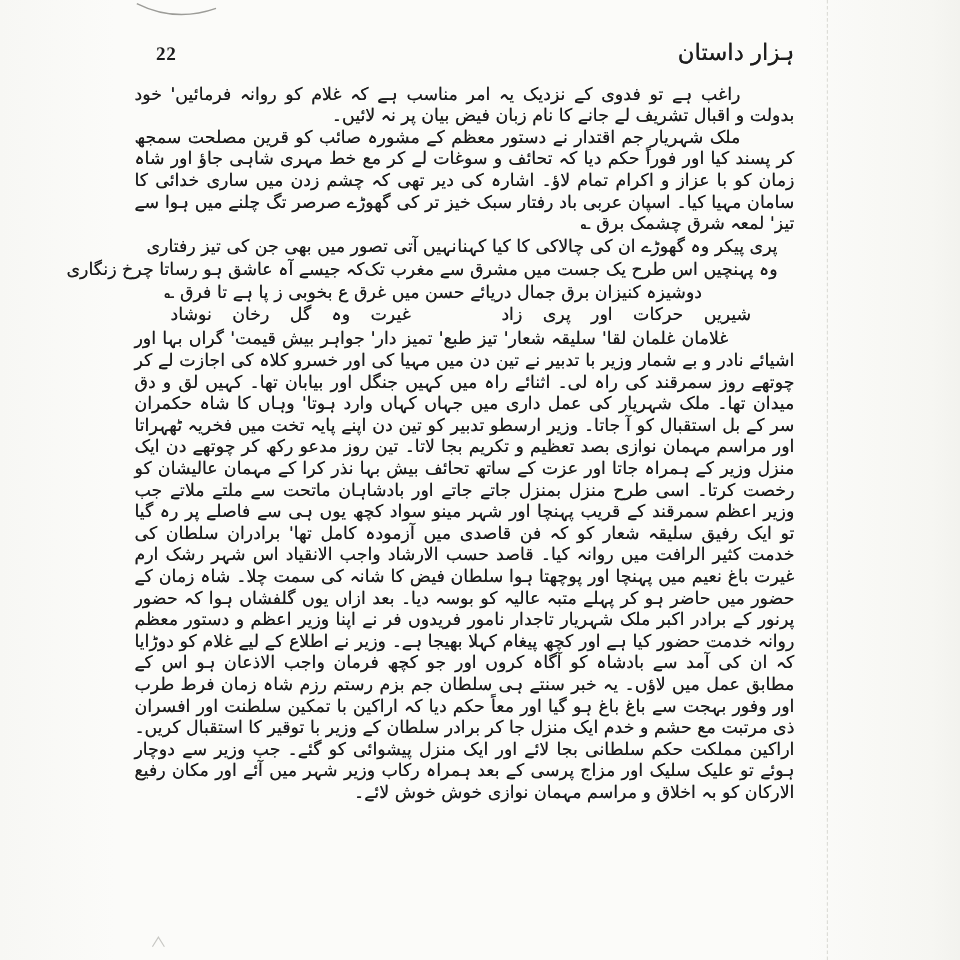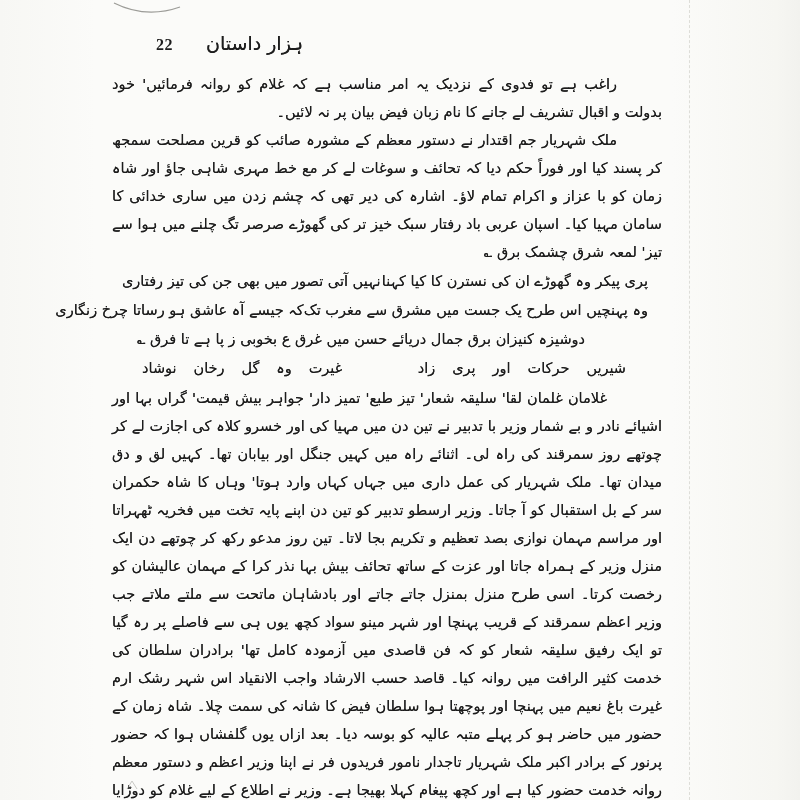--- a/index.html
+++ b/index.html
@@ -19,35 +19,35 @@
     position:absolute;top:0;bottom:0;right:110px;width:0;
     border-right:1px dashed #cfcfc8;opacity:.65;
   }
   .curl-artifact{
     position:absolute;top:0;left:112px;width:72px;height:20px;opacity:.75;
   }
   .caret-artifact{
     position:absolute;left:126px;top:780px;width:12px;height:10px;opacity:.45;
   }
   .header-row{
-    position:absolute;top:32px;left:156px;right:138px;
-    display:flex;justify-content:flex-start;align-items:baseline;gap:33px;
+    position:absolute;top:32px;left:130px;right:138px;
+    display:flex;justify-content:space-between;align-items:baseline;gap:33px;
   }
   .page-number{
     font-family:"Liberation Serif",serif;
     font-weight:bold;font-size:16px;color:#1d1d1d;letter-spacing:.5px;
   }
   .running-title{
     font-size:19px;color:#1d1d1d;direction:rtl;
     text-shadow:0 0 .3px #333;
   }
   .text-block{
     position:absolute;top:70px;left:112px;right:138px;bottom:20px;
     direction:rtl;unicode-bidi:embed;
-    font-size:14.5px;line-height:28px;color:#1c1c1c;
+    font-size:14.5px;line-height:18px;color:#1c1c1c;
     text-align:justify;text-align-last:right;
     text-shadow:0 0 .3px #444;
   }
   .para{margin:0;text-indent:45px;}
   .verse{
     display:flex;justify-content:space-between;
     margin:1px 14px 1px 10px;
   }
   .verse .hemi{white-space:nowrap;text-align-last:auto;}
   .verse.spread{margin:1px 36px 1px 30px;}
@@ -74,21 +74,21 @@
     <span class="running-title" dir="rtl">ہزار داستان</span>
   </div>
 
   <div class="text-block">
 
     <p class="para">راغب ہے تو فدوی کے نزدیک یہ امر مناسب ہے کہ غلام کو روانہ فرمائیں' خود بدولت و اقبال تشریف لے جانے کا نام زبان فیض بیان پر نہ لائیں۔</p>
 
     <p class="para">ملک شہریار جم اقتدار نے دستور معظم کے مشورہ صائب کو قرین مصلحت سمجھ کر پسند کیا اور فوراً حکم دیا کہ تحائف و سوغات لے کر مع خط مہری شاہی جاؤ اور شاہ زمان کو با عزاز و اکرام تمام لاؤ۔ اشارہ کی دیر تھی کہ چشم زدن میں ساری خدائی کا سامان مہیا کیا۔ اسپان عربی باد رفتار سبک خیز تر کی گھوڑے صرصر تگ چلنے میں ہوا سے تیز' لمعہ شرق چشمک برق ؎</p>
 
     <div class="verse">
-      <span class="hemi">پری پیکر وہ گھوڑے ان کی نسترن کا کیا کہنا</span>
+      <span class="hemi">پری پیکر وہ گھوڑے ان کی چالاکی کا کیا کہنا</span>
       <span class="hemi">نہیں آتی تصور میں بھی جن کی تیز رفتاری</span>
     </div>
     <div class="verse">
       <span class="hemi">وہ پہنچیں اس طرح یک جست میں مشرق سے مغرب تک</span>
       <span class="hemi">کہ جیسے آہ عاشق ہو رساتا چرخ زنگاری</span>
     </div>
 
     <div class="interlude">دوشیزہ کنیزان برق جمال دریائے حسن میں غرق ع بخوبی ز پا ہے تا فرق ؎</div>
 
     <div class="verse spread">

